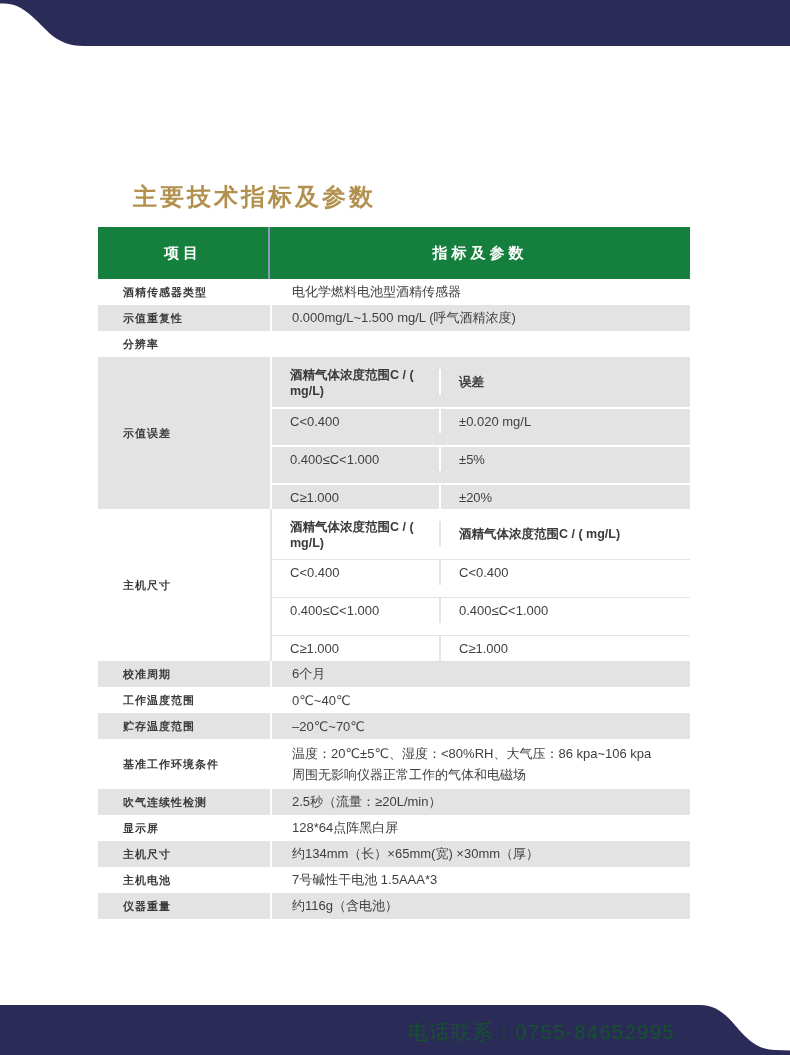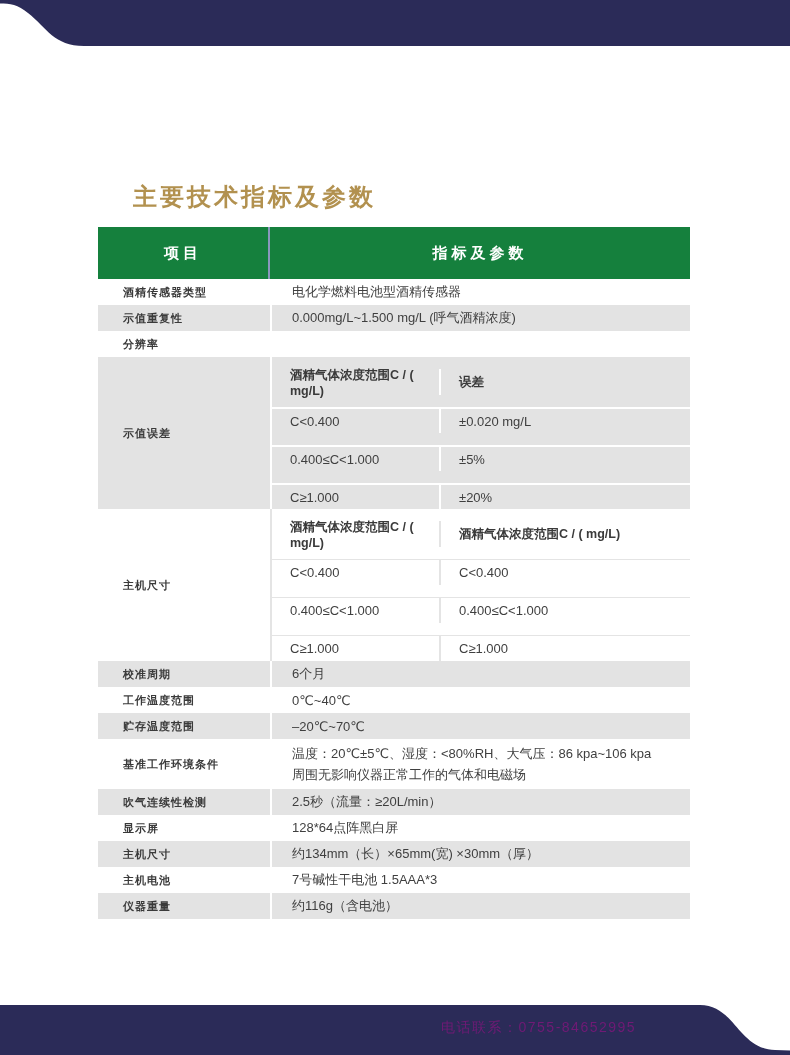--- a/index.html
+++ b/index.html
@@ -36,22 +36,22 @@
   .gray .sub-row + .sub-row { border-top:2px solid #ffffff; }
   .white .sub-row + .sub-row { border-top:1px solid #e4e4e4; }
   .sub-cell { display:flex; align-items:center; padding-left:18px; }
   .sub-c1 { width:167px; }
   .sub-c2 { flex:1; border-left:2px solid transparent; }
   .gray .sub-c2 { border-left-color:#ffffff; }
   .white .sub-c2 { border-left-color:#e4e4e4; }
   .sub-row.head .sub-cell { font-weight:bold; font-size:12.5px; color:#3a3a3a; }
   .footer-band { position:absolute; left:0; bottom:0; display:block; }
   .footer-phone {
-    position:absolute; left:441px; top:1019px;
-    font-size:14px; color:#701a75; letter-spacing:1.5px;
+    position:absolute; left:408px; top:1019px;
+    font-size:20px; color:#14532d; letter-spacing:1.5px;
   }
 </style>
 </head>
 <body>
 
 <div class="page">
 
   <svg class="top-band" width="790" height="46" viewBox="0 0 790 46" aria-hidden="true">
     <path d="M0 0 H790 V46 H84 C54 46 47 28 28 13 C18 4.5 10 3.5 0 3.5 Z" fill="#2b2b58"></path>
   </svg>

